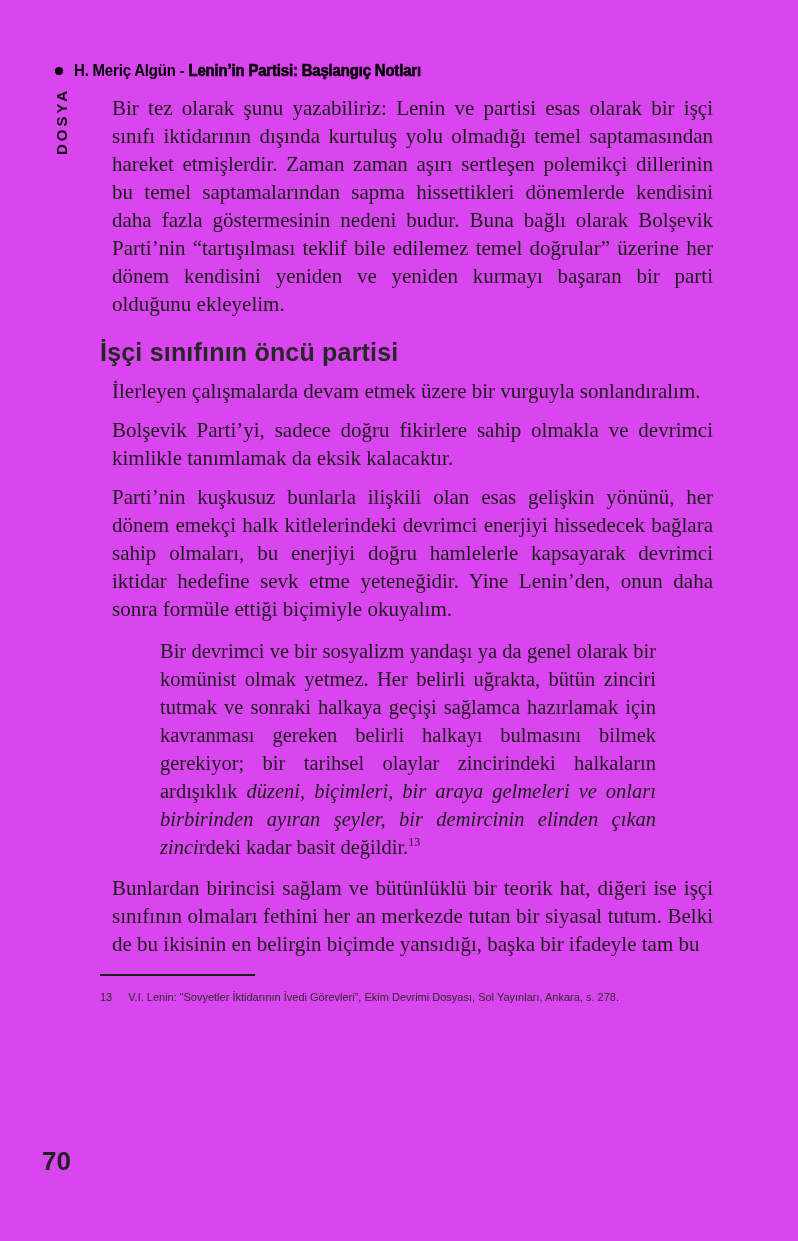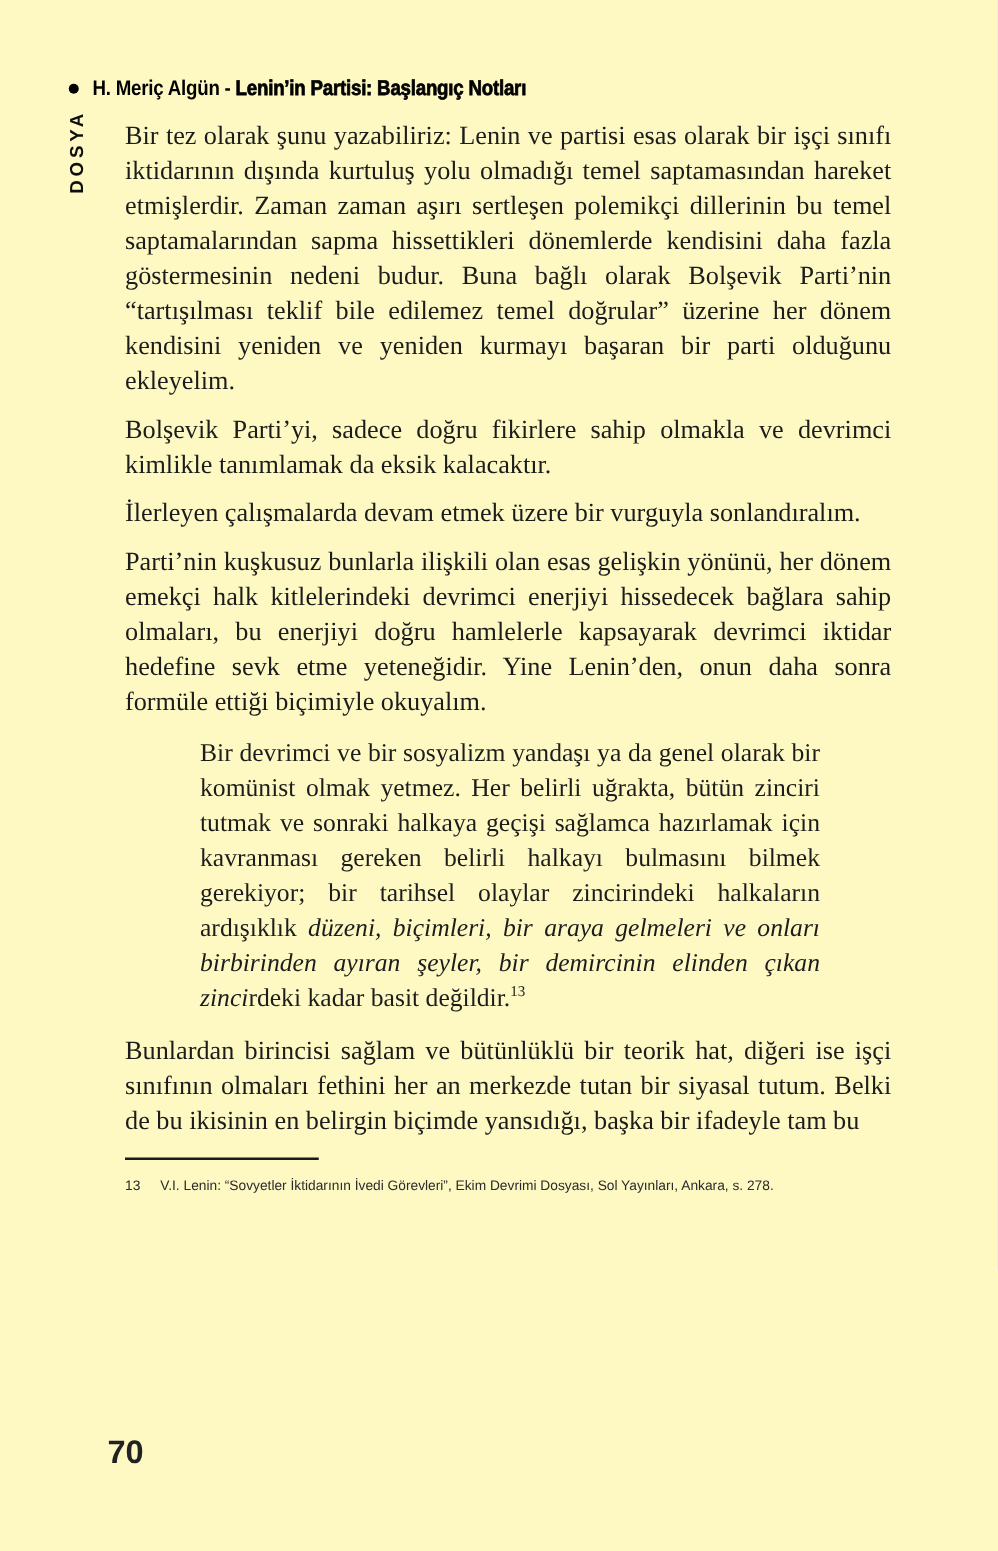--- a/index.html
+++ b/index.html
@@ -3,21 +3,21 @@
 <meta charset="utf-8">
 <style>
   * { box-sizing: border-box; }
   html, body { margin: 0; padding: 0; background: #e8e8e8; }
 
   .page {
     position: relative;
     width: 798px;
     height: 1241px;
     margin: 0 auto;
-    background: #fef9c3;
+    background: #d946ef;
     overflow: hidden;
     font-family: "Liberation Serif", serif;
     color: #1c1c1c;
   }
 
   
   .running-header {
     position: absolute;
     left: 55px;
     top: 61px;
@@ -58,21 +58,21 @@
   }
 
   
   .content {
     position: absolute;
     left: 100px;
     top: 94px;
     width: 613px;
   }
   .content p.body-par {
-    margin: 0 0 11px 0;
+    margin: 0 0 11px 12px;
     font-size: 21px;
     line-height: 28px;
     text-align: justify;
   }
   .section-heading {
     font-family: "Liberation Sans", sans-serif;
     font-size: 25px;
     font-weight: 700;
     letter-spacing: 0.2px;
     color: #262626;
@@ -109,44 +109,44 @@
 
   
   .page-number {
     position: absolute;
     left: 42px;
     top: 1146px;
     font-family: "Liberation Sans", sans-serif;
     font-size: 26px;
     font-weight: 700;
     color: #222222;
-    margin-left: 44px;
   }
 </style>
 </head>
 <body>
 
 <div class="page">
 
   <div class="running-header">
     <span class="bullet"></span>
     <span class="header-text"><span class="header-author">H. Meriç Algün - </span><span class="header-title">Lenin’in Partisi: Başlangıç Notları</span></span>
   </div>
 
   <div class="dosya">DOSYA</div>
 
   <div class="content">
 
     <p class="body-par">Bir tez olarak şunu yazabiliriz: Lenin ve partisi esas olarak bir işçi sınıfı iktidarının dışında kurtuluş yolu olmadığı temel saptamasından hareket etmişlerdir. Zaman zaman aşırı sertleşen polemikçi dillerinin bu temel saptamalarından sapma hissettikleri dönemlerde kendisini daha fazla göstermesinin nedeni budur. Buna bağlı olarak Bolşevik Parti’nin “tartışılması teklif bile edilemez temel doğrular” üzerine her dönem kendisini yeniden ve yeniden kurmayı başaran bir parti olduğunu ekleyelim.</p>
 
 
+    <h2 class="section-heading">İşçi sınıfının öncü partisi</h2>
+
+    <p class="body-par">İlerleyen çalışmalarda devam etmek üzere bir vurguyla sonlandıralım.</p>
 
     <p class="body-par">Bolşevik Parti’yi, sadece doğru fikirlere sahip olmakla ve devrimci kimlikle tanımlamak da eksik kalacaktır.</p>
-
-    <p class="body-par">İlerleyen çalışmalarda devam etmek üzere bir vurguyla sonlandıralım.</p>
 
     <p class="body-par">Parti’nin kuşkusuz bunlarla ilişkili olan esas gelişkin yönünü, her dönem emekçi halk kitlelerindeki devrimci enerjiyi hissedecek bağlara sahip olmaları, bu enerjiyi doğru hamlelerle kapsayarak devrimci iktidar hedefine sevk etme yeteneğidir. Yine Lenin’den, onun daha sonra formüle ettiği biçimiyle okuyalım.</p>
 
     <div class="quote"><span>Bir devrimci ve bir sosyalizm yandaşı ya da genel olarak bir komünist olmak yetmez. Her belirli uğrakta, bütün zinciri tutmak ve sonraki halkaya geçişi sağlamca hazırlamak için kavranması gereken belirli halkayı bulmasını bilmek gerekiyor; bir tarihsel olaylar zincirindeki halkaların ardışıklık </span><span class="q-italic">düzeni, biçimleri, bir araya gelmeleri ve onları birbirinden ayıran şeyler, bir demircinin elinden çıkan zinci</span><span>rdeki kadar basit değildir.</span><span class="fn-ref">13</span></div>
 
 
     <p class="body-par">Bunlardan birincisi sağlam ve bütünlüklü bir teorik hat, diğeri ise işçi sınıfının olmaları fethini her an merkezde tutan bir siyasal tutum. Belki de bu ikisinin en belirgin biçimde yansıdığı, başka bir ifadeyle tam bu</p>
 
     <div class="footnote-rule"></div>
 

